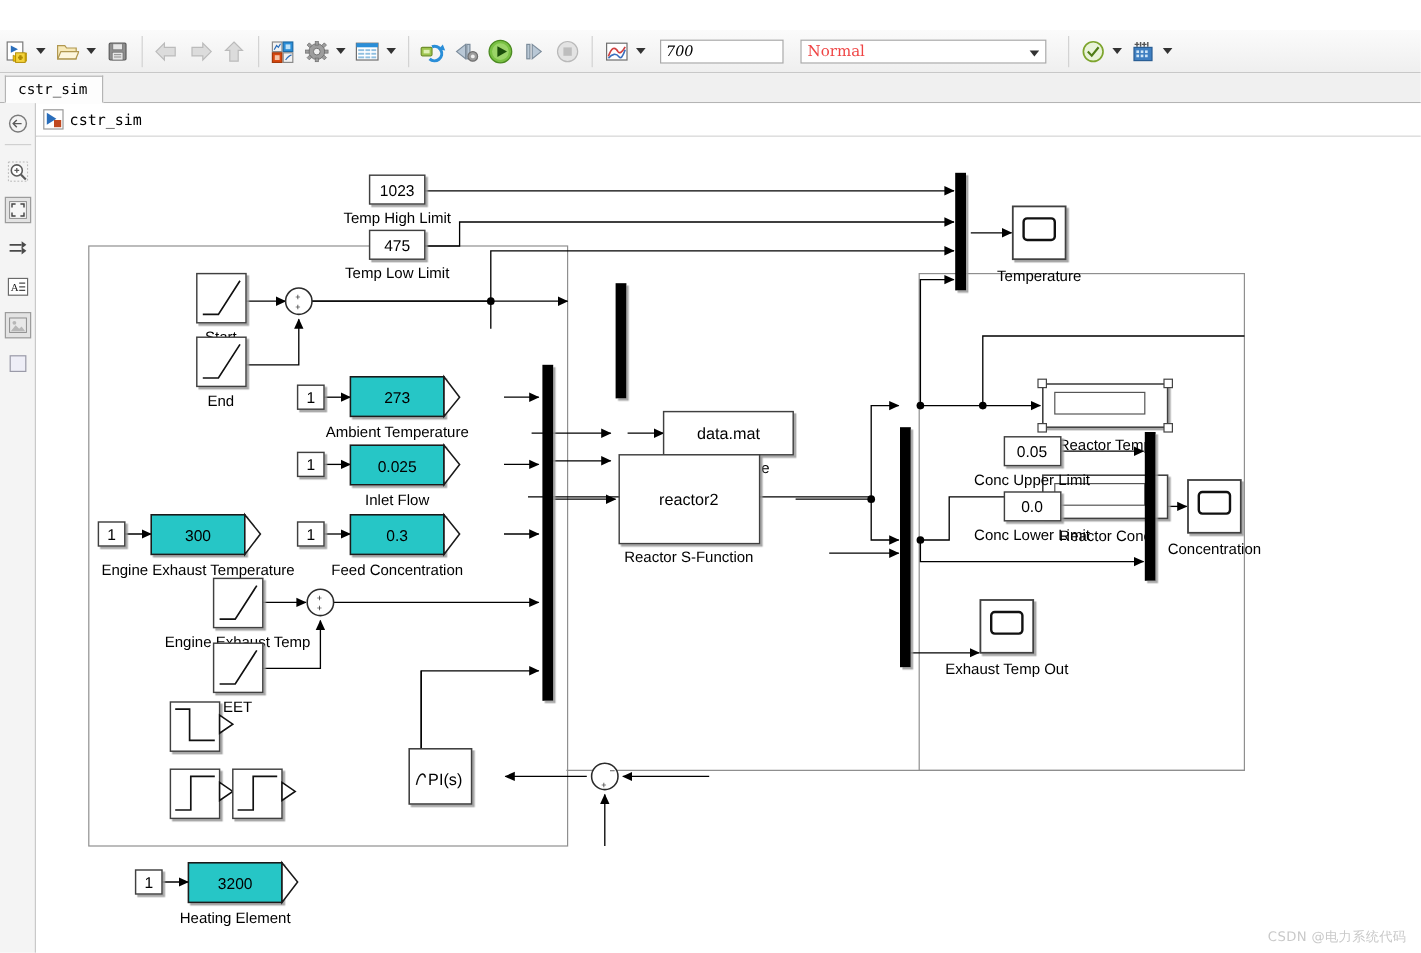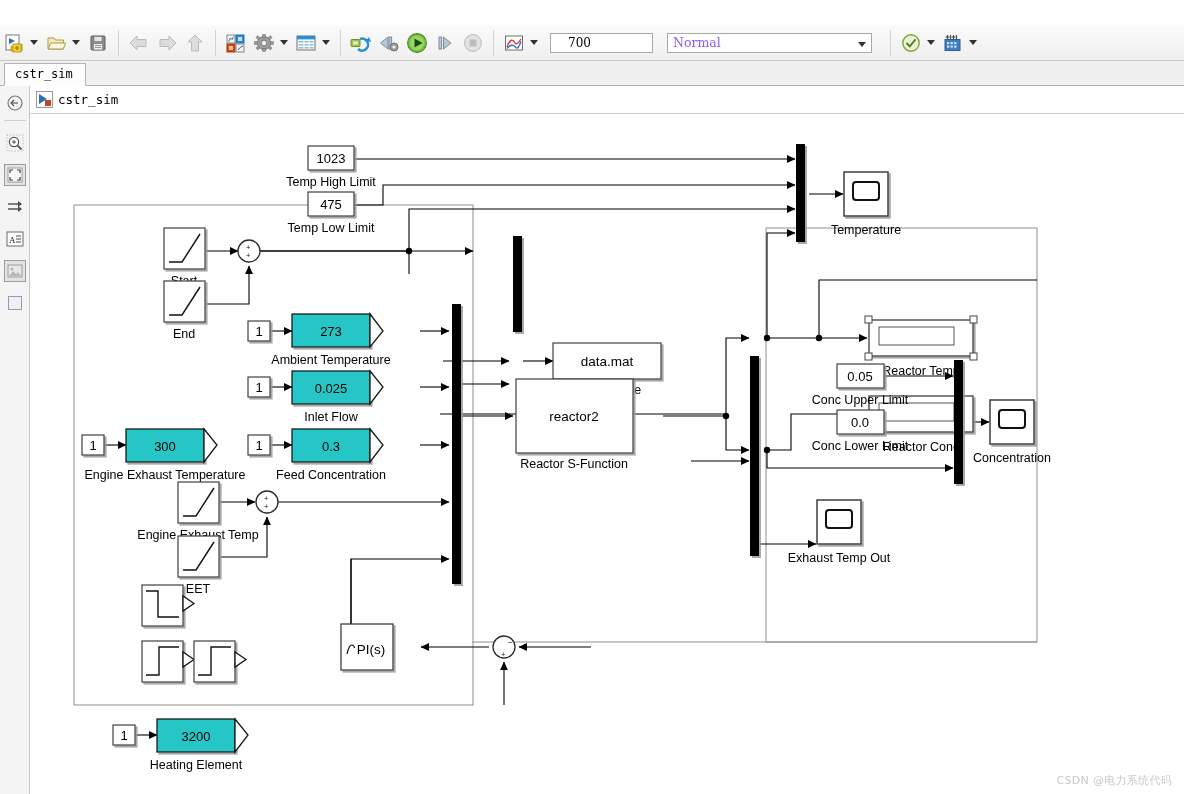--- a/index.html
+++ b/index.html
@@ -65,35 +65,36 @@
     border-left: 4px solid transparent;
     border-right: 4px solid transparent;
     border-top: 5px solid #333;
   }
   .tb-input {
     width: 103px; height: 20px;
     border: 1px solid #a9a9a9;
     background: #fff;
     font-family: "DejaVu Serif", serif;
     font-size: 12px;
-    padding: 0 17px;
+    padding: 0 4px;
     margin-left: 8px;
     color: #000;
     line-height: 18px;
+    font-style: italic;
   }
   .tb-select {
     position: relative;
     width: 205px; height: 20px;
     border: 1px solid #a9a9a9;
     background: #fff;
     margin-left: 14px;
     font-family: "DejaVu Serif", serif;
     font-size: 12.5px;
     padding: 1px 18px 0 5px;
-    color: #8b5cf6;
+    color: #ef4444;
     white-space: nowrap; overflow: hidden;
   }
   .tb-select .caret {
     position: absolute; right: 5px; top: 8px;
   }
 
   
   .tabstrip {
     position: absolute; left: 0; top: 61px;
     width: 1184px; height: 25px;

